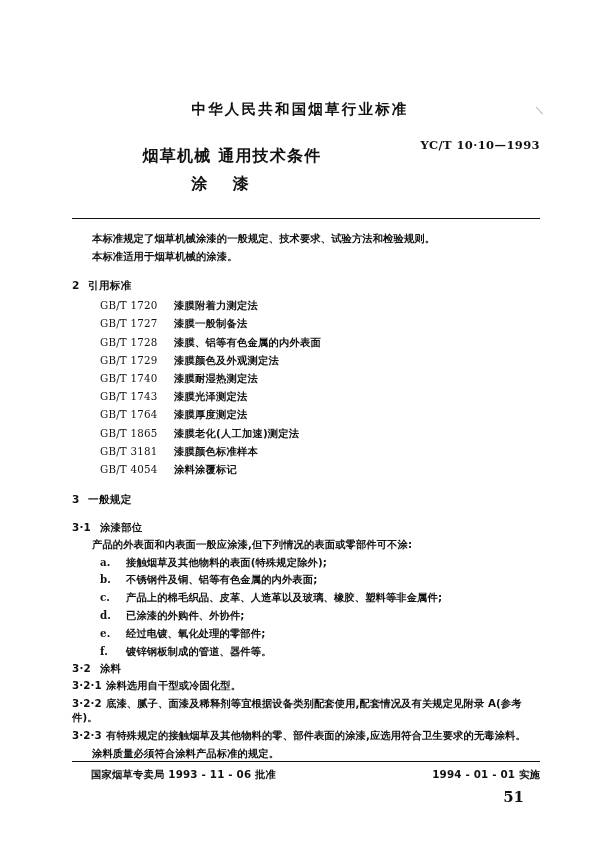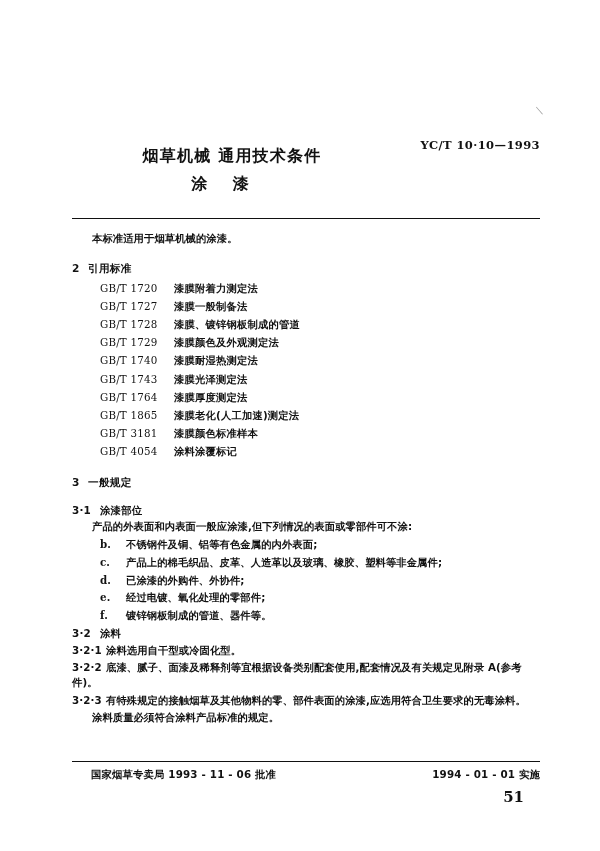--- a/index.html
+++ b/index.html
@@ -214,42 +214,44 @@
     color: #9a9a9a;
   }
 </style>
 </head>
 <body>
 
 <div class="page">
 
   <div class="tick">＼</div>
 
+  <div class="hdr-standard-type">中华人民共和国烟草行业标准</div>
 
   <div class="hdr-code">YC/T 10·10—1993</div>
 
   <div class="hdr-title-1">烟草机械    通用技术条件</div>
 
   <div class="hdr-title-2">涂  漆</div>
 
   <div class="rule-top"></div>
 
   <div class="body-wrap">
 
+    <p class="para">本标准规定了烟草机械涂漆的一般规定、技术要求、试验方法和检验规则。</p>
     <p class="para">本标准适用于烟草机械的涂漆。</p>
 
     <div class="block-gap"></div>
 
     <div class="sec-head">
       <span class="num">2</span><span>引用标准</span>
     </div>
     <ul class="ref-list">
       <li><span class="ref-code">GB/T 1720</span><span class="ref-name">漆膜附着力测定法</span></li>
       <li><span class="ref-code">GB/T 1727</span><span class="ref-name">漆膜一般制备法</span></li>
-      <li><span class="ref-code">GB/T 1728</span><span class="ref-name">漆膜、镀锌钢板制成的管道</span></li>
+      <li><span class="ref-code">GB/T 1728</span><span class="ref-name">漆膜、铝等有色金属的内外表面</span></li>
       <li><span class="ref-code">GB/T 1729</span><span class="ref-name">漆膜颜色及外观测定法</span></li>
       <li><span class="ref-code">GB/T 1740</span><span class="ref-name">漆膜耐湿热测定法</span></li>
       <li><span class="ref-code">GB/T 1743</span><span class="ref-name">漆膜光泽测定法</span></li>
       <li><span class="ref-code">GB/T 1764</span><span class="ref-name">漆膜厚度测定法</span></li>
       <li><span class="ref-code">GB/T 1865</span><span class="ref-name">漆膜老化(人工加速)测定法</span></li>
       <li><span class="ref-code">GB/T 3181</span><span class="ref-name">漆膜颜色标准样本</span></li>
       <li><span class="ref-code">GB/T 4054</span><span class="ref-name">涂料涂覆标记</span></li>
     </ul>
 
     <div class="block-gap"></div>
@@ -258,20 +260,21 @@
       <span class="num">3</span><span>一般规定</span>
     </div>
 
     <div class="block-gap-sm"></div>
 
     <div class="sub-head">
       <span class="num">3·1</span><span>涂漆部位</span>
     </div>
     <p class="para">产品的外表面和内表面一般应涂漆,但下列情况的表面或零部件可不涂:</p>
     <ul class="item-list">
+      <li><span class="item-letter">a.</span><span>接触烟草及其他物料的表面(特殊规定除外);</span></li>
       <li><span class="item-letter">b.</span><span>不锈钢件及铜、铝等有色金属的内外表面;</span></li>
       <li><span class="item-letter">c.</span><span>产品上的棉毛织品、皮革、人造革以及玻璃、橡胶、塑料等非金属件;</span></li>
       <li><span class="item-letter">d.</span><span>已涂漆的外购件、外协件;</span></li>
       <li><span class="item-letter">e.</span><span>经过电镀、氧化处理的零部件;</span></li>
       <li><span class="item-letter">f.</span><span>镀锌钢板制成的管道、器件等。</span></li>
     </ul>
 
     <div class="sub-head">
       <span class="num">3·2</span><span>涂料</span>
     </div>

